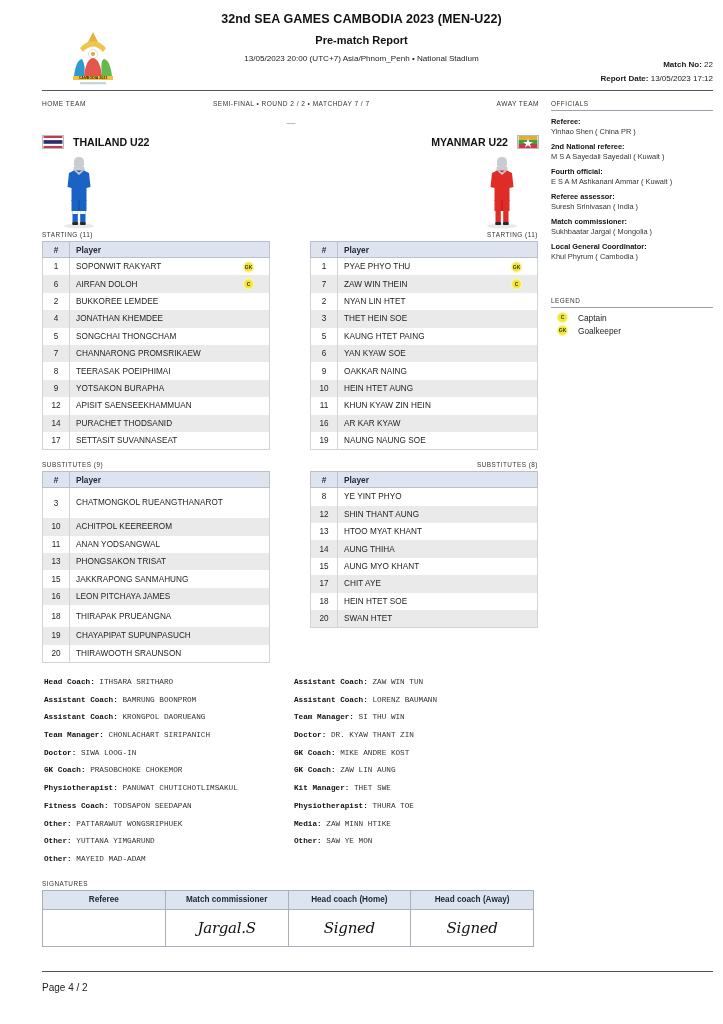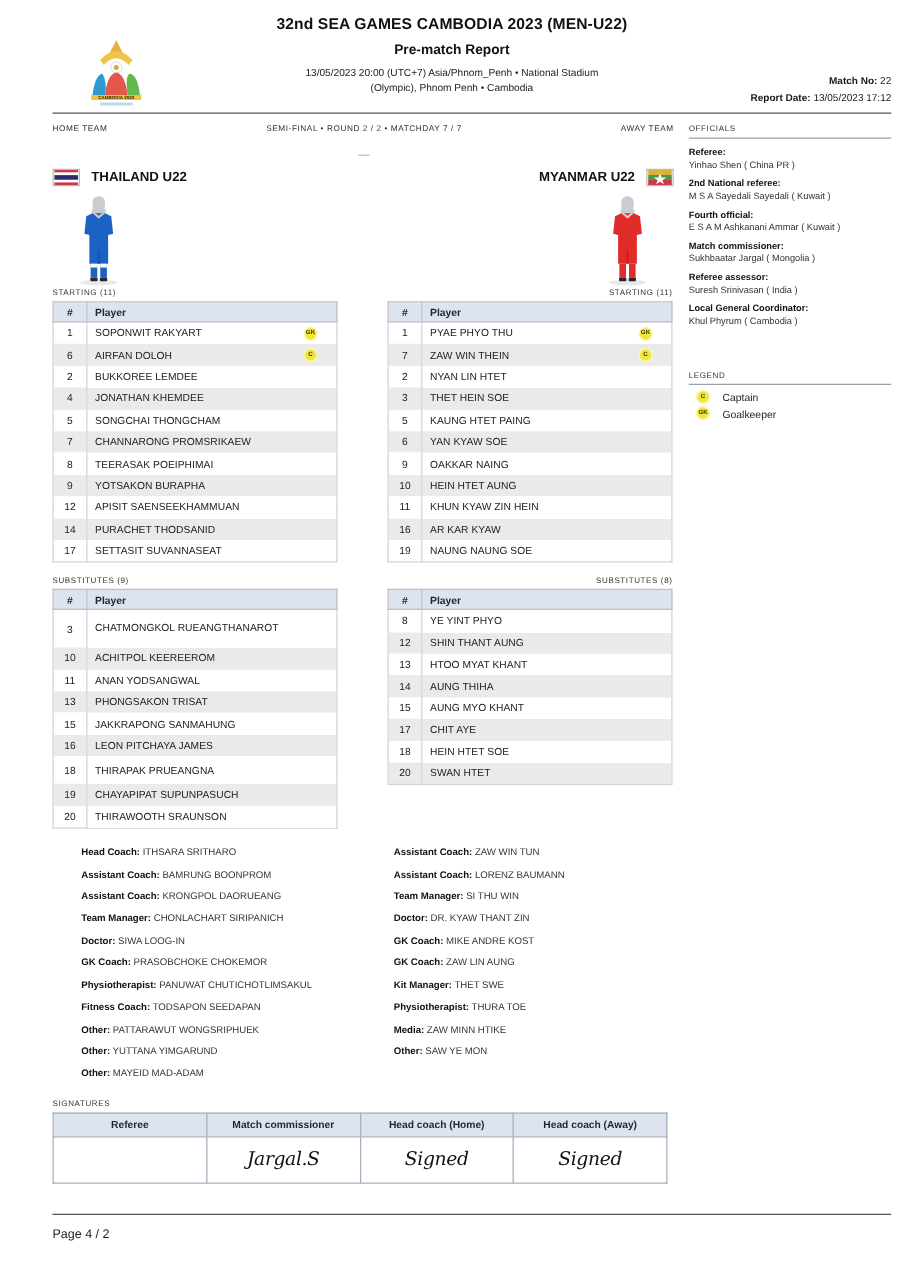--- a/index.html
+++ b/index.html
@@ -261,22 +261,23 @@
     line-height: 9px;
     text-align: center;
     box-shadow: 0 0 0 1.2px #fbf7a8;
     flex: 0 0 auto;
   }
   .legend-text { font-size: 8.3px; color: #222; }
 
   
   .staff-wrap {
     display: flex;
-    padding: 14px 10px 0 65px;
+    padding: 14px 10px 0 44px;
     box-sizing: border-box;
+    font-family: Liberation Mono, monospace;
   }
   .staff-col { width: 246px; flex: 0 0 246px; }
   .staff-col.away { margin-left: 4px; }
   .staff-row {
     font-size: 7.7px;
     line-height: 1.35;
     margin-bottom: 7.3px;
     color: #333;
   }
   .staff-row b { color: #111; font-weight: bold; }
@@ -346,21 +347,20 @@
         <text x="31" y="53.4" font-family="Liberation Sans, sans-serif" font-size="3.6" font-weight="bold" fill="#3a2a10" text-anchor="middle">CAMBODIA 2023</text>
         <rect x="18" y="56" width="26" height="2.4" fill="#bfd8ea"></rect>
       </svg>
     </div>
 
     <div class="header-center">
       <div class="title-main">32nd SEA GAMES CAMBODIA 2023 (MEN-U22)</div>
       <div class="title-sub">Pre-match Report</div>
       <div class="match-meta">
         <div>13/05/2023 20:00 (UTC+7) Asia/Phnom_Penh  •  National Stadium</div>
-        <div>(Olympic), Phnom Penh  •  Cambodia</div>
       </div>
     </div>
 
     <div class="header-right">
       <div>
         <b>Match No:</b>
         <span>22</span>
       </div>
       <div>
         <b>Report Date:</b>
@@ -663,26 +663,26 @@
           </div>
           <div class="off-item">
             <span class="off-role">2nd National referee:</span>
             <span class="off-name">M S A Sayedali Sayedali ( Kuwait )</span>
           </div>
           <div class="off-item">
             <span class="off-role">Fourth official:</span>
             <span class="off-name">E S A M Ashkanani Ammar ( Kuwait )</span>
           </div>
           <div class="off-item">
+            <span class="off-role">Referee assessor:</span>
+            <span class="off-name">Suresh Srinivasan ( India )</span>
+          </div>
+          <div class="off-item">
             <span class="off-role">Match commissioner:</span>
             <span class="off-name">Sukhbaatar Jargal ( Mongolia )</span>
-          </div>
-          <div class="off-item">
-            <span class="off-role">Referee assessor:</span>
-            <span class="off-name">Suresh Srinivasan ( India )</span>
           </div>
           <div class="off-item">
             <span class="off-role">Local General Coordinator:</span>
             <span class="off-name">Khul Phyrum ( Cambodia )</span>
           </div>
         </div>
 
       <div class="legend-wrap">
         <div class="legend-title">LEGEND</div>
         <hr class="legend-rule">

